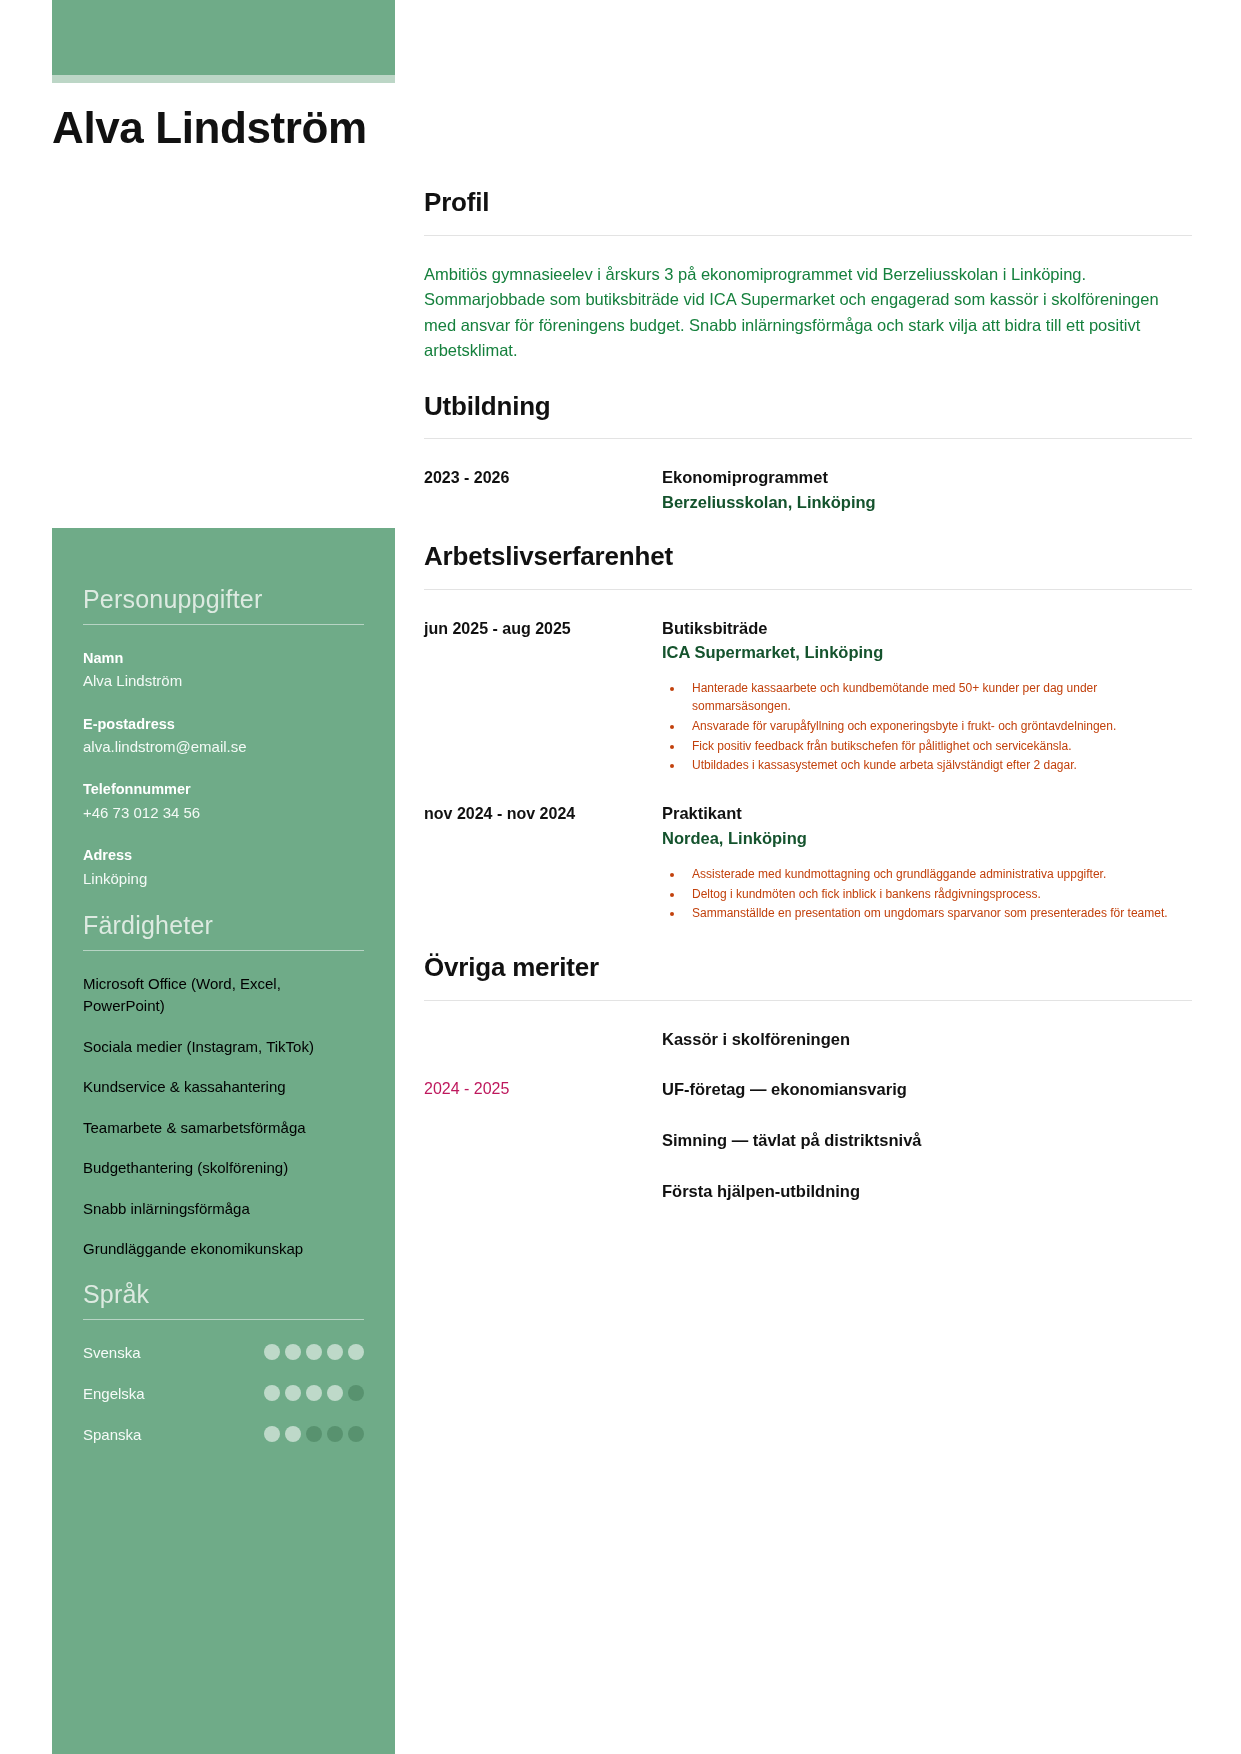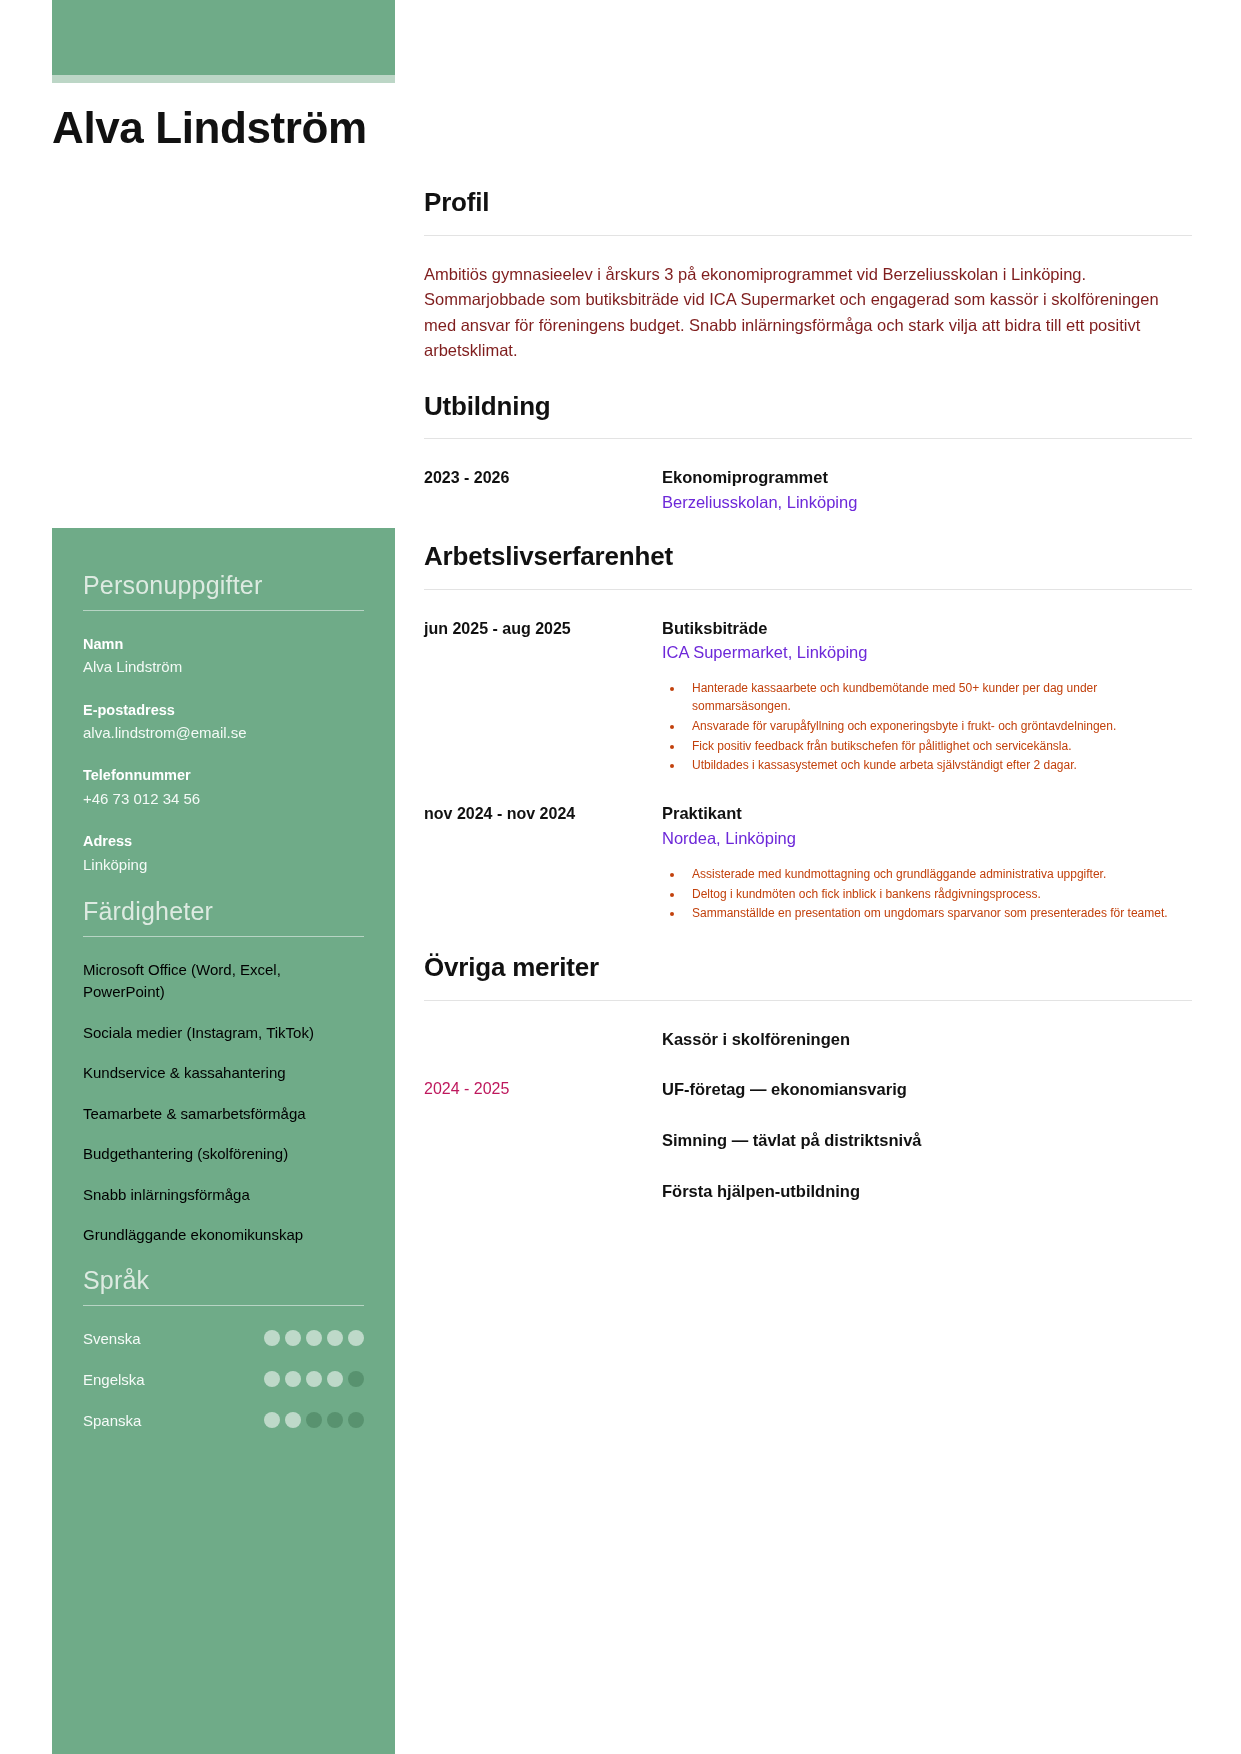--- a/index.html
+++ b/index.html
@@ -58,21 +58,21 @@
   }
 
   
   .sidebar {
     position: absolute;
     left: 52px;
     top: 528px;
     width: 343px;
     height: 1226px;
     background: #6fab88;
-    padding: 42px 31px 30px 31px;
+    padding: 56px 31px 30px 31px;
     color: #ffffff;
   }
 
   .side-heading {
     font-size: 25px;
     font-weight: 400;
     color: #ddeae1;
     line-height: 1.2;
     margin-bottom: 10px;
     letter-spacing: 0.2px;
@@ -147,21 +147,21 @@
   }
   .sec-rule {
     height: 1px;
     background: #e3e3e3;
     margin-top: 16px;
     margin-bottom: 26px;
   }
 
   .profile-text {
     font-size: 16.5px;
-    color: #7f1d1d;
+    color: #15803d;
     line-height: 1.55;
   }
 
   
   .entry {
     display: flex;
     align-items: flex-start;
     margin-bottom: 6px;
   }
   .entry-date {
@@ -175,22 +175,22 @@
   .entry-body { flex: 1 1 auto; }
 
   .entry-role {
     font-size: 16.5px;
     font-weight: 700;
     color: #111111;
     line-height: 1.48;
   }
   .entry-org {
     font-size: 16.5px;
-    font-weight: 400;
-    color: #6d28d9;
+    font-weight: 700;
+    color: #14532d;
     line-height: 1.48;
   }
 
   .bullets {
     margin: 16px 0 0 22px;
     padding: 0;
   }
   .bullets li {
     font-size: 12px;
     color: #c2410c;

